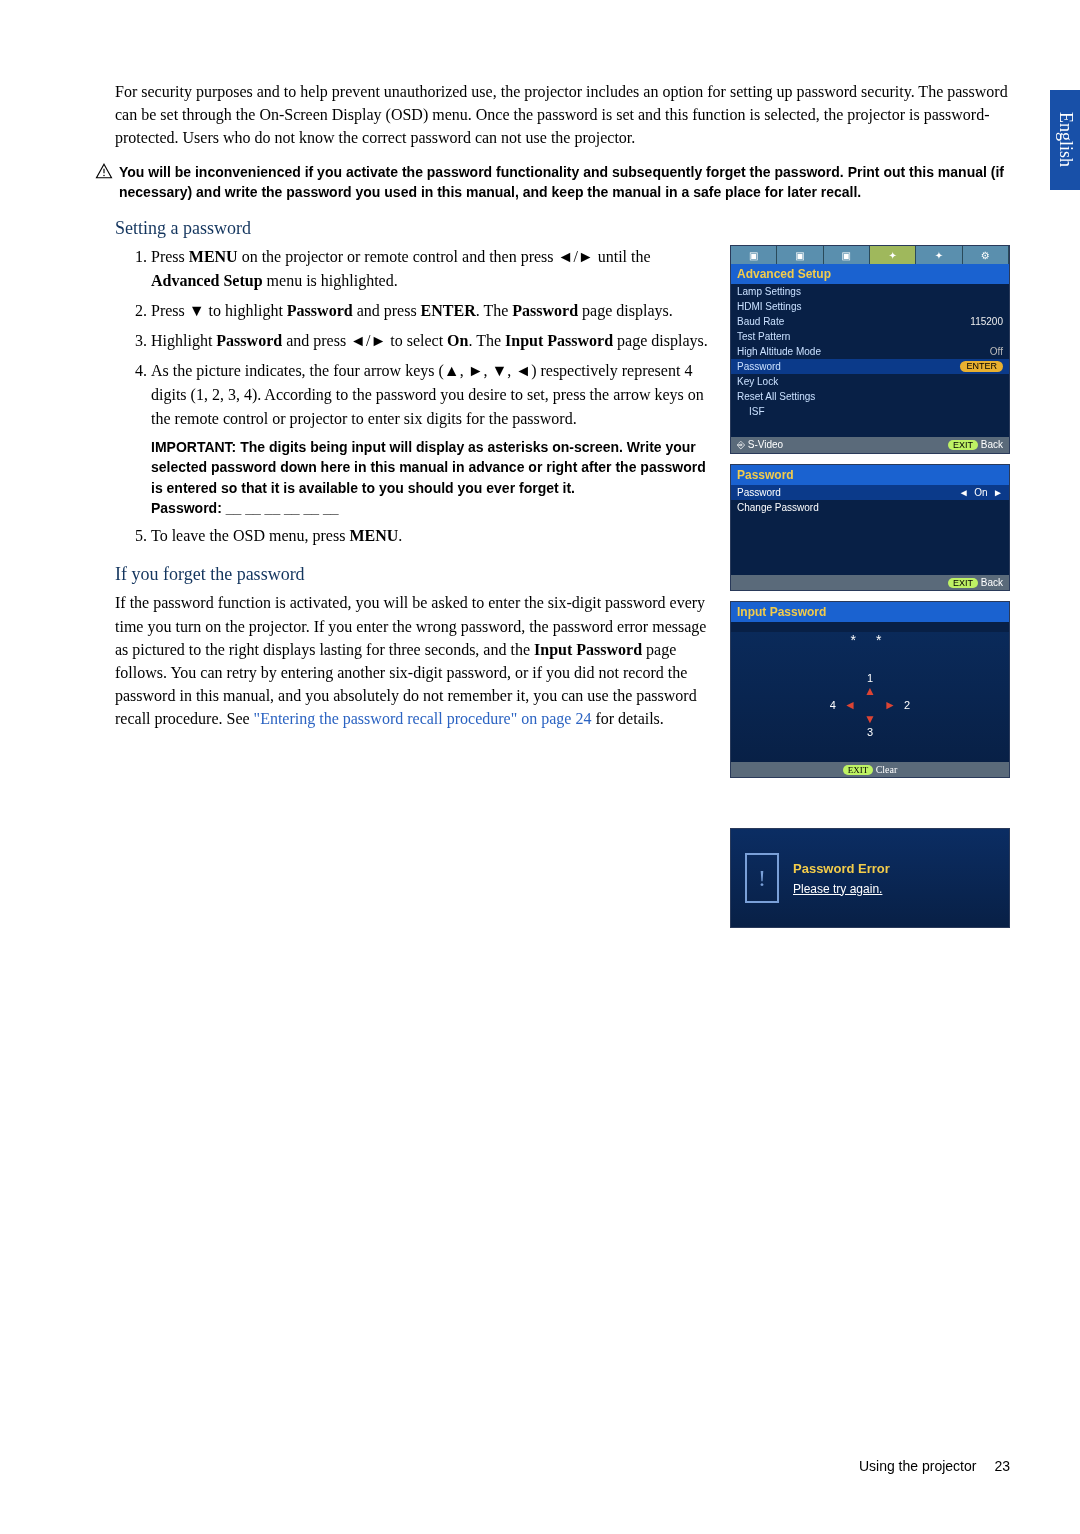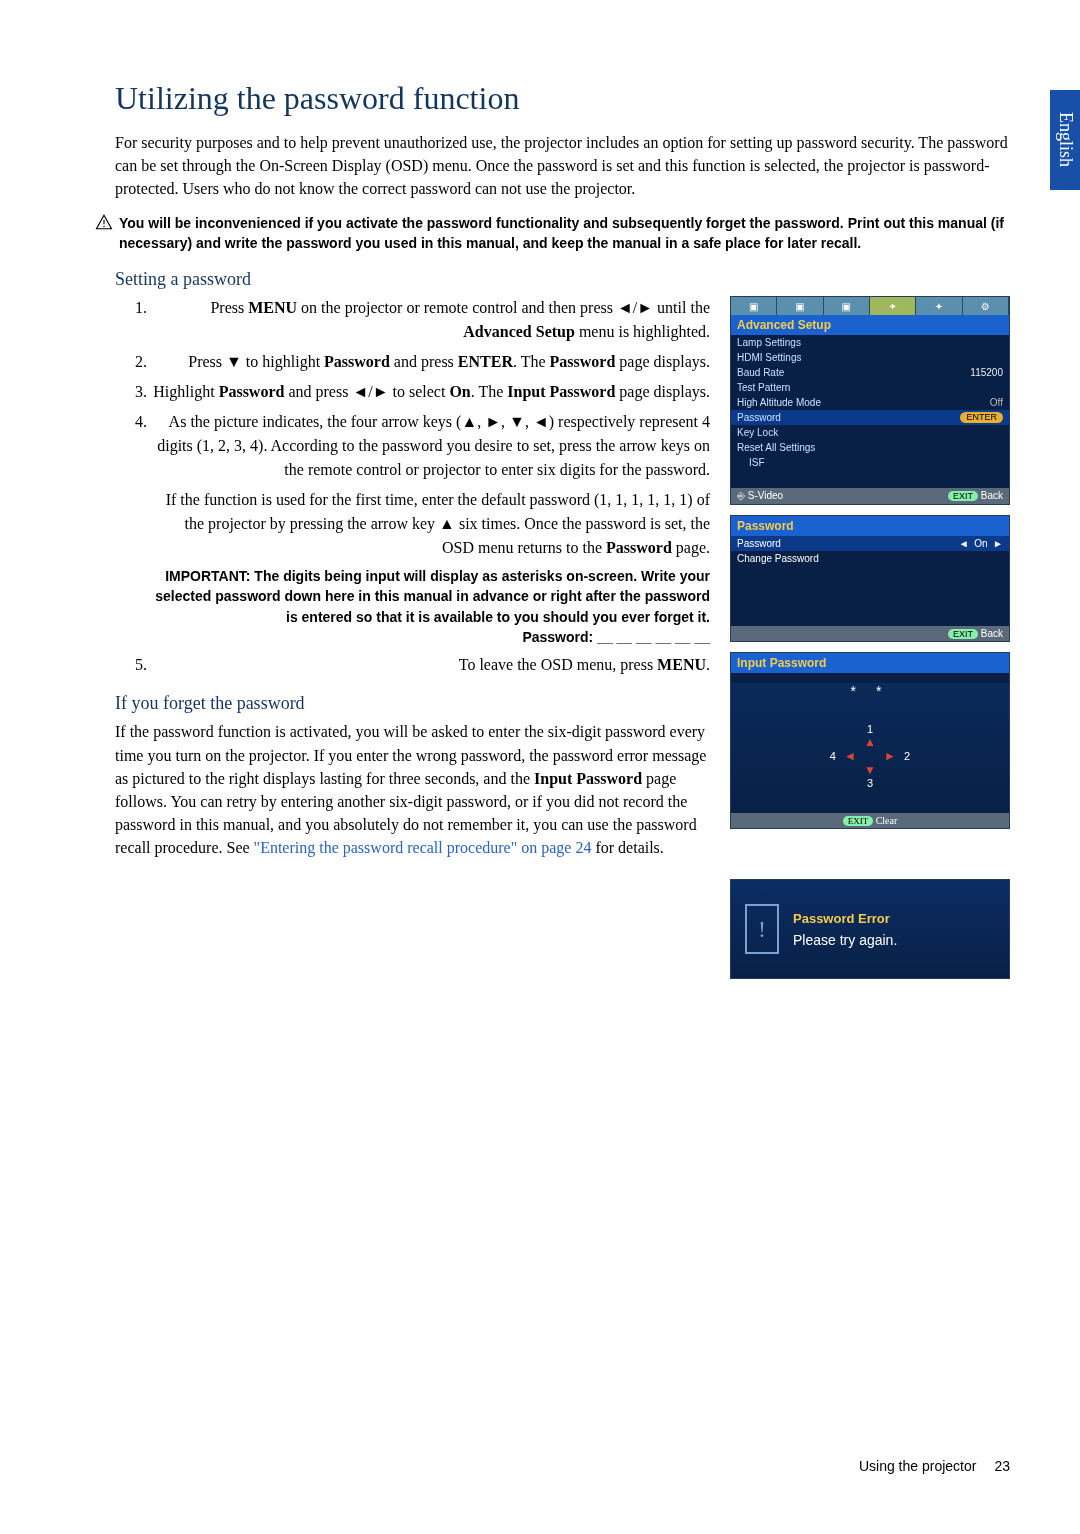--- a/index.html
+++ b/index.html
@@ -72,21 +72,20 @@
     display: flex;
     gap: 20px;
   }
   .col-left { flex: 1; }
   .col-right { flex: 0 0 280px; }
   ol.steps {
     list-style: decimal;
     padding-left: 36px;
     font-size: 16px;
     line-height: 1.5;
-    text-align: right;
   }
   ol.steps li { margin-bottom: 6px; }
   .important {
     font-family: Arial, Helvetica, sans-serif;
     font-size: 14px;
     font-weight: bold;
     line-height: 1.45;
     margin-top: 6px;
   }
 
@@ -131,21 +130,21 @@
     padding: 0 6px; font-size: 9px;
   }
   .osd-item .off { color: #bbb; }
   .osd-footer {
     background: #5a6a7a;
     display: flex; justify-content: space-between;
     padding: 2px 6px;
     font-size: 10px;
   }
   .osd-footer .exit {
-    background: #86efac; color: #000; border-radius: 6px;
+    background: #bef264; color: #000; border-radius: 6px;
     padding: 0 5px; font-size: 9px;
   }
   .osd-pw-row {
     display: flex; align-items: center; justify-content: space-between;
     padding: 2px 6px; font-size: 10px;
   }
   .osd-pw-row.sel { background: #0b3a8a; }
   .tri-l, .tri-r { font-size: 10px; color: #fff; }
   .osd-input {
     height: 130px;
@@ -169,21 +168,21 @@
     gap: 14px;
   }
   .err-ico {
     width: 34px; height: 50px;
     border: 2px solid #7aa0d8;
     display:flex; align-items:center; justify-content:center;
     color:#7aa0d8; font-size:24px; font-family:Georgia,serif;
   }
   .err-text { color:#fff; font-family: Arial, sans-serif; }
   .err-text .t { font-weight:bold; color:#f3cc4a; font-size:13px; margin-bottom:6px; }
-  .err-text .s { font-size:14px; }
+  .err-text .s { font-size:12px;text-decoration:underline; }
 
   .link { color: #2b63c2; }
 
   .footer {
     position: absolute;
     bottom: 60px;
     right: 70px;
     font-family: Arial, Helvetica, sans-serif;
     font-size: 14px;
     color: #000;
@@ -194,21 +193,20 @@
 
   .step-sub { margin-top: 6px; }
 </style>
 </head>
 <body>
 
 <div class="page-tab">English</div>
 
 <div class="content">
 
-  <h1>Utilizing the password function</h1>
 
   <p class="body">For security purposes and to help prevent unauthorized use, the projector includes an option for setting up password security. The password can be set through the On-Screen Display (OSD) menu. Once the password is set and this function is selected, the projector is password-protected. Users who do not know the correct password can not use the projector.</p>
 
   <div class="warn-row">
     <svg class="warn-icon" viewBox="0 0 24 24">
         <path fill="none" stroke="#000" stroke-width="1.5" d="M12 3 L22 21 L2 21 Z"></path>
         <line x1="12" y1="9" x2="12" y2="15" stroke="#000" stroke-width="1.5"></line>
         <circle cx="12" cy="18" r="1" fill="#000"></circle>
       </svg>
     <div class="warn-text">You will be inconvenienced if you activate the password functionality and subsequently forget the password. Print out this manual (if necessary) and write the password you used in this manual, and keep the manual in a safe place for later recall.</div>
@@ -224,21 +222,20 @@
           <span>Press </span><b>MENU</b><span> on the projector or remote control and then press ◄/► until the </span><b>Advanced Setup</b><span> menu is highlighted.</span>
         </li>
         <li>
           <span>Press ▼ to highlight </span><b>Password</b><span> and press </span><b>ENTER</b><span>. The </span><b>Password</b><span> page displays.</span>
         </li>
         <li>
           <span>Highlight </span><b>Password</b><span> and press ◄/► to select </span><b>On</b><span>. The </span><b>Input Password</b><span> page displays.</span>
         </li>
         <li>
           <span>As the picture indicates, the four arrow keys (▲, ►, ▼, ◄) respectively represent 4 digits (1, 2, 3, 4). According to the password you desire to set, press the arrow keys on the remote control or projector to enter six digits for the password.</span>
-          <div class="step-sub"><span>If the function is used for the first time, enter the default password (1, 1, 1, 1, 1, 1) of the projector by pressing the arrow key ▲ six times. Once the password is set, the OSD menu returns to the </span><b>Password</b><span> page.</span></div>
           <div class="important">
             <span>IMPORTANT: The digits being input will display as asterisks on-screen. Write your selected password down here in this manual in advance or right after the password is entered so that it is available to you should you ever forget it.</span><br>
             <span>Password: __ __ __ __ __ __</span>
           </div>
         </li>
         <li>
           <span>To leave the OSD menu, press </span><b>MENU</b><span>.</span>
         </li>
       </ol>
 

